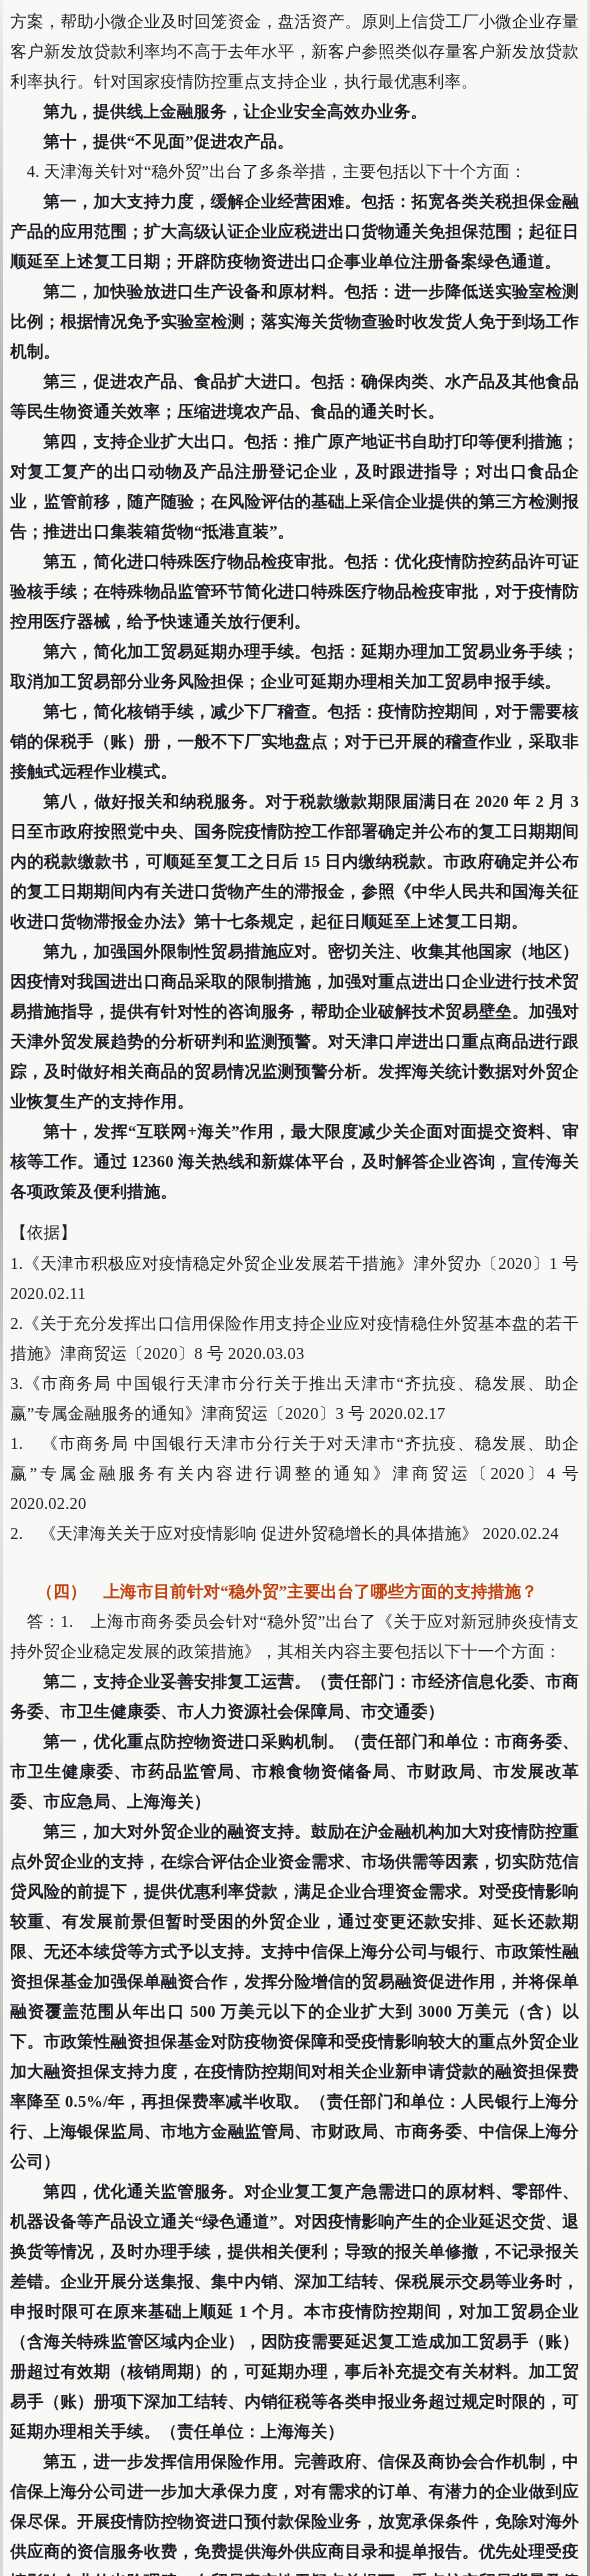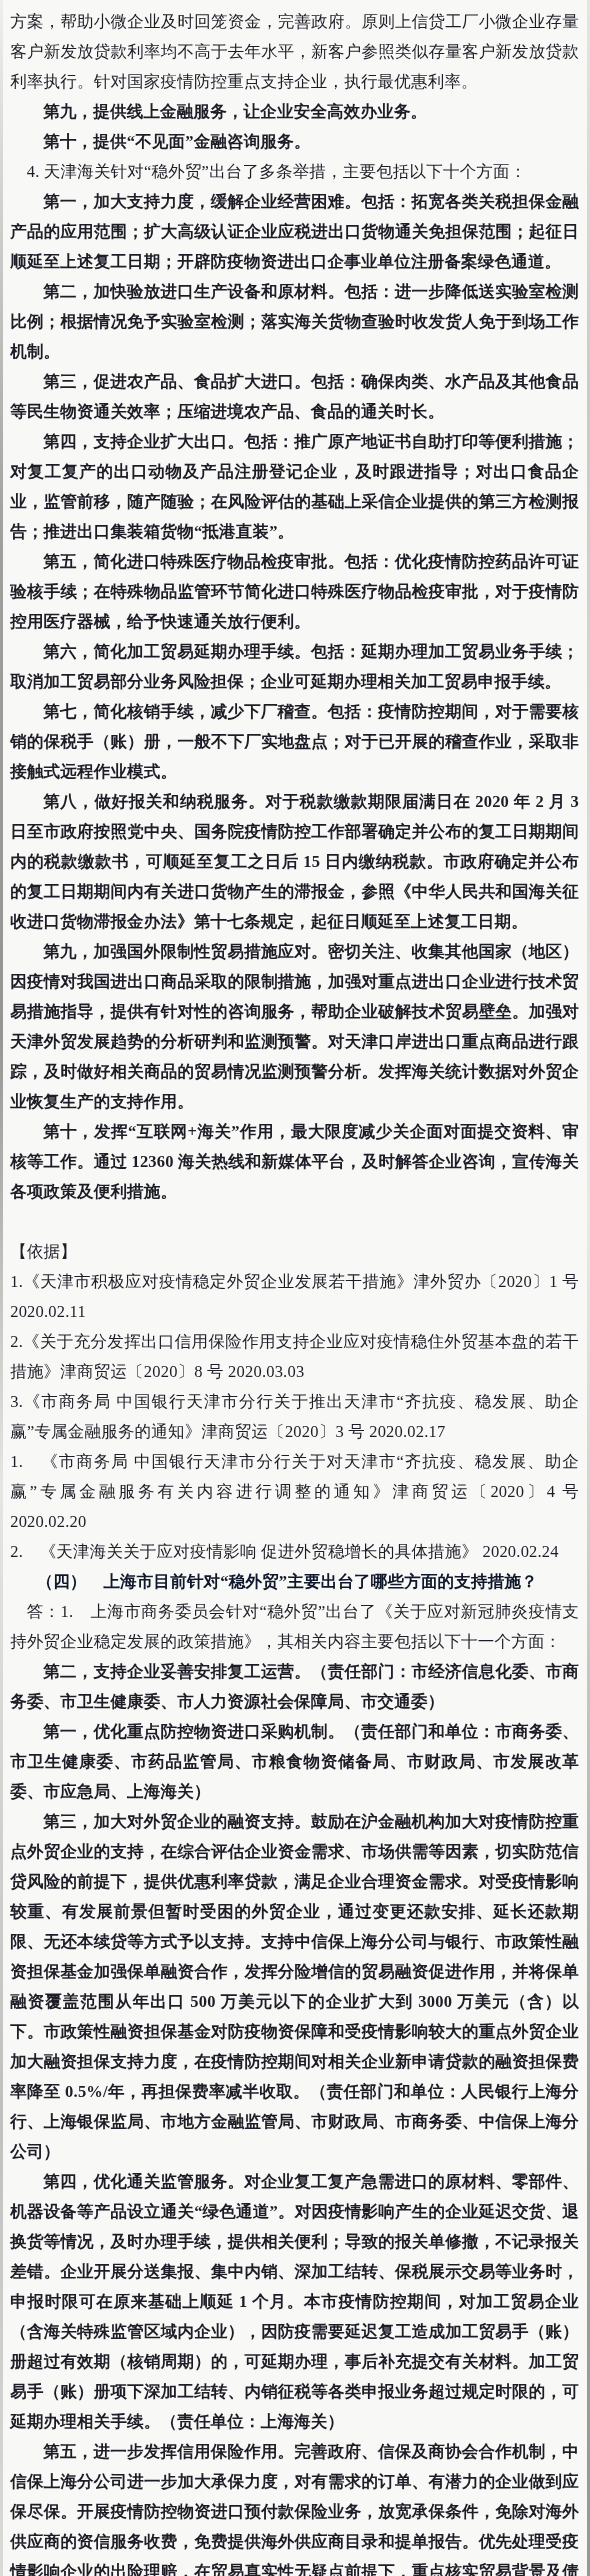--- a/index.html
+++ b/index.html
@@ -25,26 +25,28 @@
   }
   .page p {
     margin: 0;
     padding: 0;
   }
   .page p.flush     { text-indent: 0; }
   .page p.indent    { text-indent: 2em; font-weight: bold; }
   .page p.indent-sm { text-indent: 1em; }
   .page p.ref-header {
     text-indent: 0;
-    margin-top: 30px;
+    margin-top: 12px;
+    font-family: Liberation Mono, monospace;
   }
   .page p.heading {
     font-weight: bold;
     text-indent: 1.6em;
-    color: #0f172a;
+    margin-top: 28px;
+    color: #c2410c;
   }
   
   .scan-edge {
     position: absolute;
     top: 0;
     bottom: 0;
     width: 3.1px;
     pointer-events: none;
   }
   .scan-edge.left {
@@ -71,23 +73,23 @@
     );
   }
 </style>
 </head>
 <body>
 
 <div class="page">
   <div class="scan-edge left"></div>
   <div class="scan-edge right"></div>
   <div>
-      <p class="flush">方案，帮助小微企业及时回笼资金，完善政府。原则上信贷工厂小微企业存量客户新发放贷款利率均不高于去年水平，新客户参照类似存量客户新发放贷款利率执行。针对国家疫情防控重点支持企业，执行最优惠利率。</p>
+      <p class="flush">方案，帮助小微企业及时回笼资金，盘活资产。原则上信贷工厂小微企业存量客户新发放贷款利率均不高于去年水平，新客户参照类似存量客户新发放贷款利率执行。针对国家疫情防控重点支持企业，执行最优惠利率。</p>
       <p class="indent">第九，提供线上金融服务，让企业安全高效办业务。</p>
-      <p class="indent">第十，提供“不见面”金融咨询服务。</p>
+      <p class="indent">第十，提供“不见面”促进农产品。</p>
       <p class="indent-sm">4. 天津海关针对“稳外贸”出台了多条举措，主要包括以下十个方面：</p>
       <p class="indent">第一，加大支持力度，缓解企业经营困难。包括：拓宽各类关税担保金融产品的应用范围；扩大高级认证企业应税进出口货物通关免担保范围；起征日顺延至上述复工日期；开辟防疫物资进出口企事业单位注册备案绿色通道。</p>
       <p class="indent">第二，加快验放进口生产设备和原材料。包括：进一步降低送实验室检测比例；根据情况免予实验室检测；落实海关货物查验时收发货人免于到场工作机制。</p>
       <p class="indent">第三，促进农产品、食品扩大进口。包括：确保肉类、水产品及其他食品等民生物资通关效率；压缩进境农产品、食品的通关时长。</p>
       <p class="indent">第四，支持企业扩大出口。包括：推广原产地证书自助打印等便利措施；对复工复产的出口动物及产品注册登记企业，及时跟进指导；对出口食品企业，监管前移，随产随验；在风险评估的基础上采信企业提供的第三方检测报告；推进出口集装箱货物“抵港直装”。</p>
       <p class="indent">第五，简化进口特殊医疗物品检疫审批。包括：优化疫情防控药品许可证验核手续；在特殊物品监管环节简化进口特殊医疗物品检疫审批，对于疫情防控用医疗器械，给予快速通关放行便利。</p>
       <p class="indent">第六，简化加工贸易延期办理手续。包括：延期办理加工贸易业务手续；取消加工贸易部分业务风险担保；企业可延期办理相关加工贸易申报手续。</p>
       <p class="indent">第七，简化核销手续，减少下厂稽查。包括：疫情防控期间，对于需要核销的保税手（账）册，一般不下厂实地盘点；对于已开展的稽查作业，采取非接触式远程作业模式。</p>
       <p class="indent">第八，做好报关和纳税服务。对于税款缴款期限届满日在 2020 年 2 月 3 日至市政府按照党中央、国务院疫情防控工作部署确定并公布的复工日期期间内的税款缴款书，可顺延至复工之日后 15 日内缴纳税款。市政府确定并公布的复工日期期间内有关进口货物产生的滞报金，参照《中华人民共和国海关征收进口货物滞报金办法》第十七条规定，起征日顺延至上述复工日期。</p>
       <p class="indent">第九，加强国外限制性贸易措施应对。密切关注、收集其他国家（地区）因疫情对我国进出口商品采取的限制措施，加强对重点进出口企业进行技术贸易措施指导，提供有针对性的咨询服务，帮助企业破解技术贸易壁垒。加强对天津外贸发展趋势的分析研判和监测预警。对天津口岸进出口重点商品进行跟踪，及时做好相关商品的贸易情况监测预警分析。发挥海关统计数据对外贸企业恢复生产的支持作用。</p>

